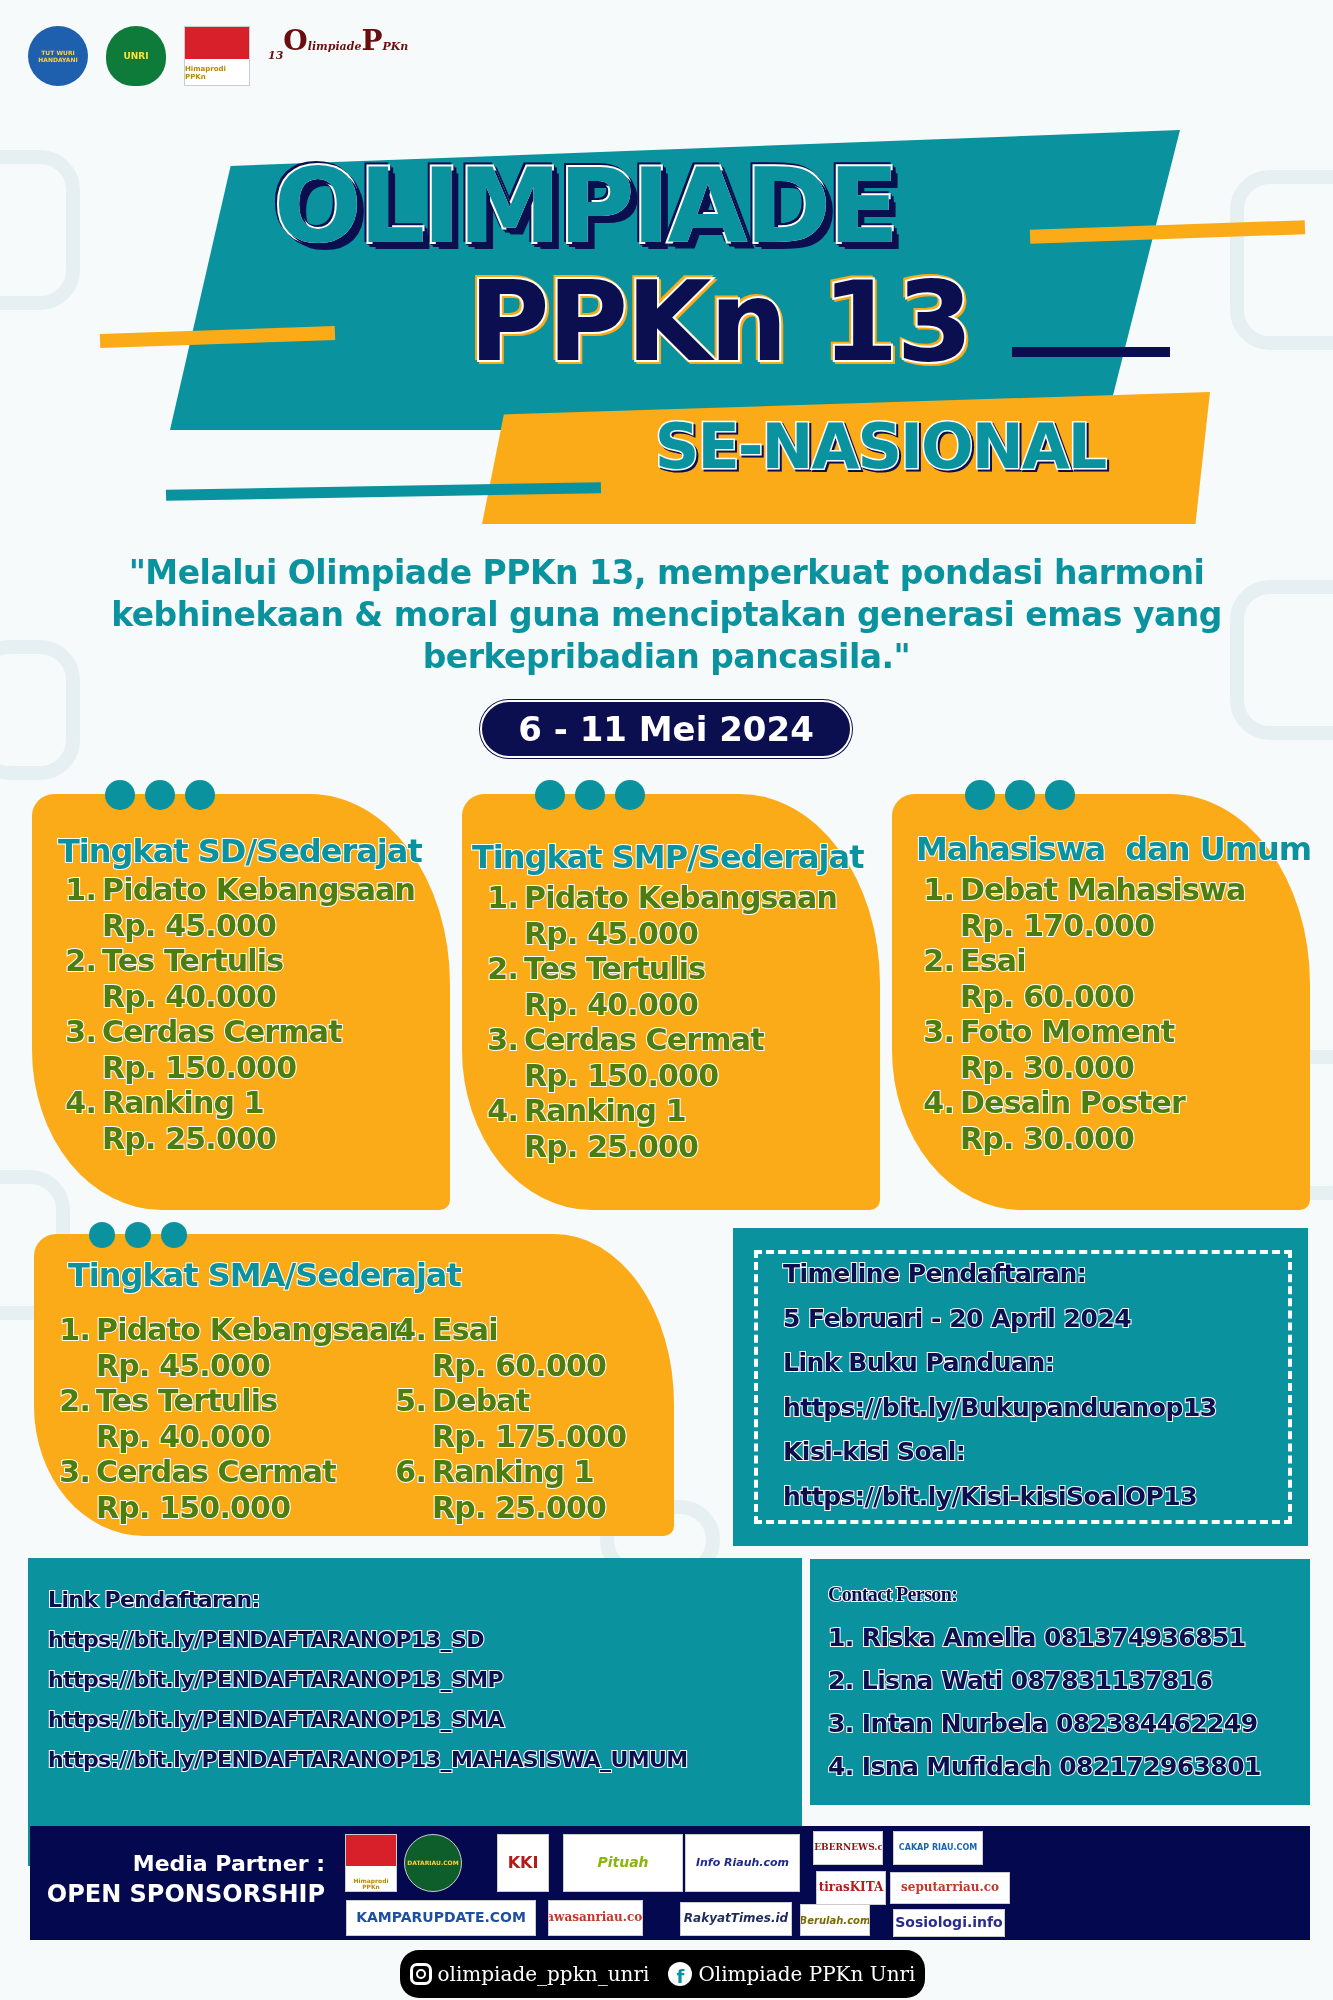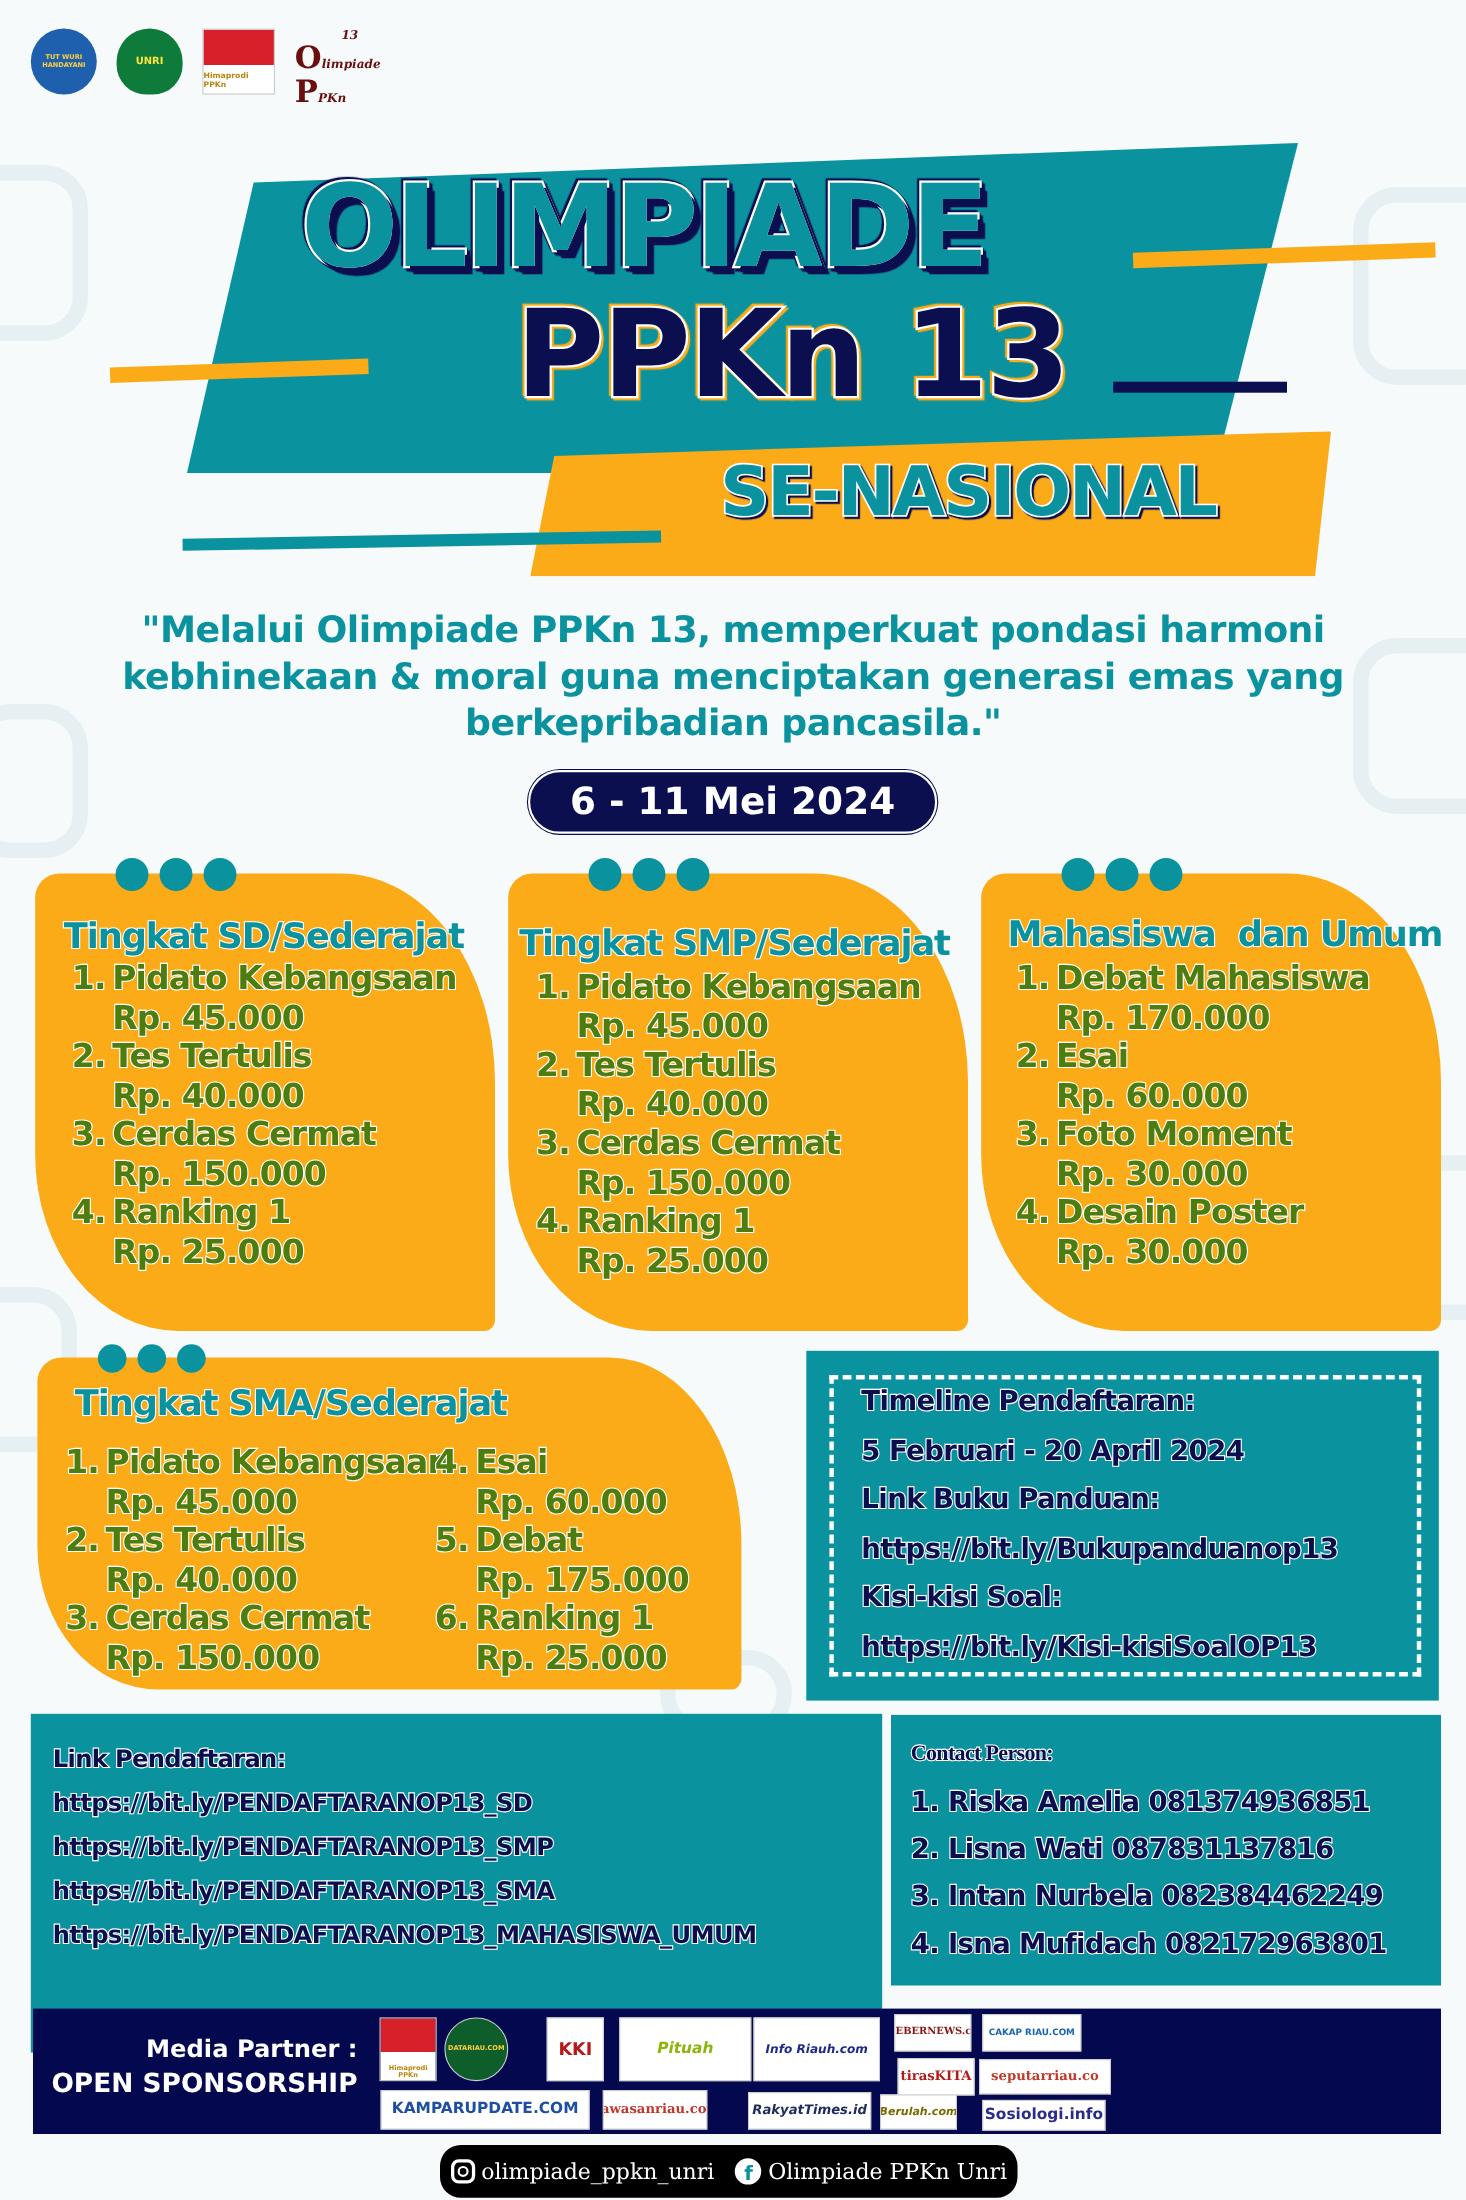--- a/index.html
+++ b/index.html
@@ -15,21 +15,21 @@
     position: absolute; border: 14px solid #e6f0f3; border-radius: 40px;
   }
   .abs { position: absolute; z-index: 1; }
 
   
   .logos { left: 28px; top: 26px; display: flex; gap: 18px; align-items: center; }
   .logo { width: 60px; height: 60px; display: flex; align-items: center; justify-content: center; font-size: 9px; font-weight: bold; }
   .logo-kemdikbud { border-radius: 50%; background: #1e5fae; color: #ffd13b; }
   .logo-unri { border-radius: 50% 50% 45% 45%; background: #0f7b3b; color: #ffe23a; }
   .logo-himaprodi { width: 66px; background: linear-gradient(#d8202a 55%, #fff 55%); color: #b8860b; border: 1px solid #ccc; font-size: 7px; align-items: flex-end; padding-bottom: 4px; }
-  .logo-op13 { width: 100px; color: #6a0f0f; font-family: "DejaVu Serif", serif; font-size: 11px; font-style: italic; justify-content: flex-start; flex-direction: column; align-items: flex-start; line-height: 1.1; }
+  .logo-op13 { width: 100px; color: #6a0f0f; font-family: "DejaVu Serif", serif; font-size: 11px; font-style: italic; justify-content: flex-start; flex-direction: row; align-items: flex-start; line-height: 1.1; }
   .logo-op13 b { font-size: 28px; font-style: normal; }
 
   
   .teal-banner {
     left: 170px; top: 130px; width: 1010px; height: 300px;
     background: #0a939e;
     clip-path: polygon(3% 24%, 100% 0%, 93% 100%, 0% 100%);
   }
   .teal-banner { clip-path: polygon(6% 12%, 100% 0%, 92.5% 100%, 0% 100%); }
   .orange-banner {

